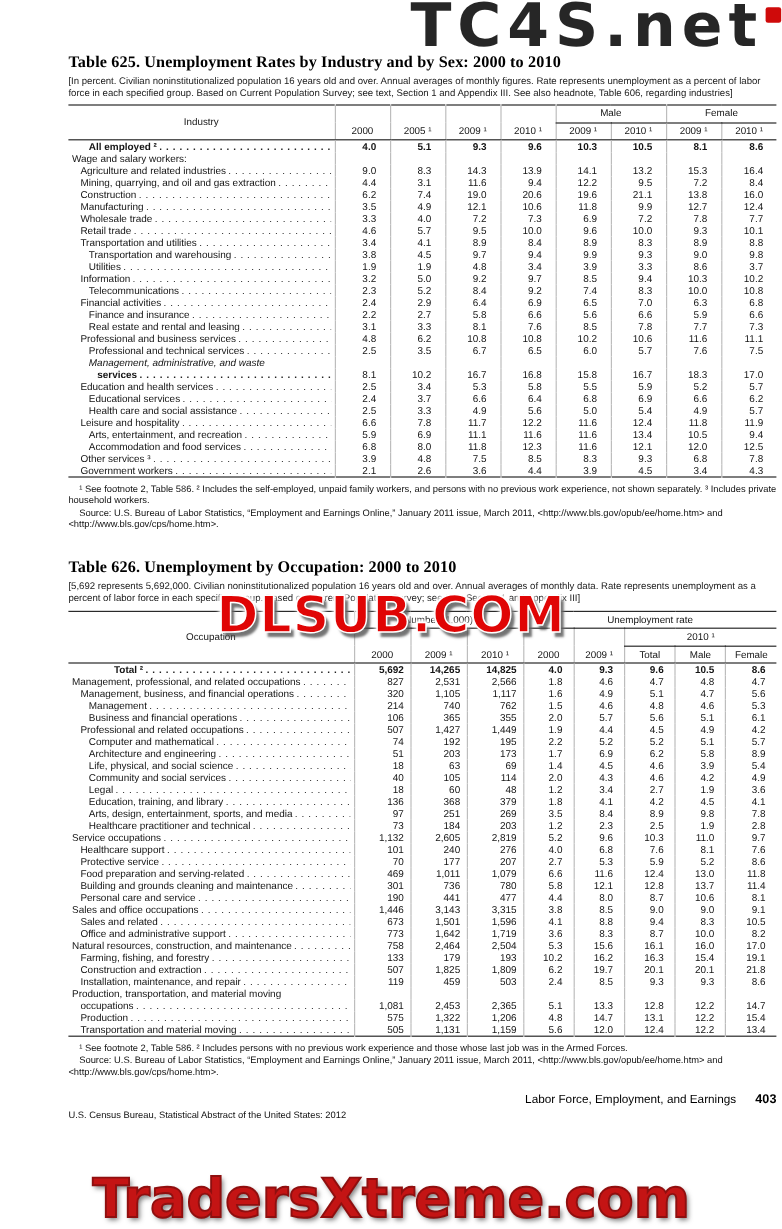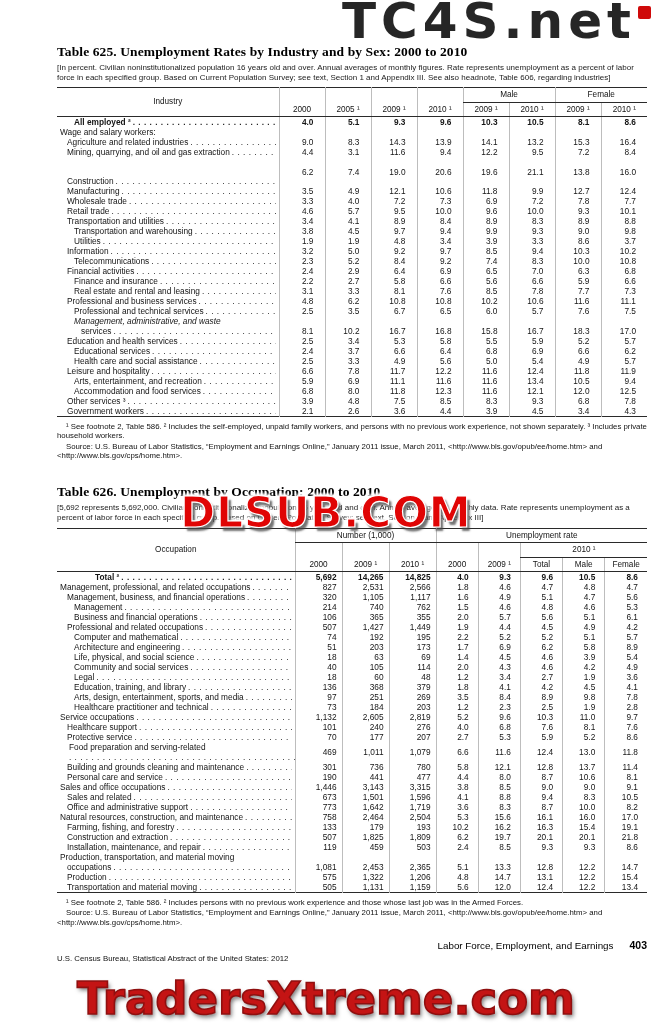--- a/index.html
+++ b/index.html
@@ -141,21 +141,21 @@
             <td class="cell-val">3.1</td>
             <td class="cell-val">11.6</td>
             <td class="cell-val">9.4</td>
             <td class="cell-val">12.2</td>
             <td class="cell-val">9.5</td>
             <td class="cell-val">7.2</td>
             <td class="cell-val">8.4</td>
           </tr>
           <tr>
             <td class="cell-label">
-              <div class="lblwrap" style="padding-left: 10px; margin-top: 19px;">
+              <div class="lblwrap" style="padding-left: 10px;">
                 <span class="lbl">Construction</span>
                 <span class="dots"></span>
               </div>
             </td>
             <td class="cell-val">6.2</td>
             <td class="cell-val">7.4</td>
             <td class="cell-val">19.0</td>
             <td class="cell-val">20.6</td>
             <td class="cell-val">19.6</td>
             <td class="cell-val">21.1</td>
@@ -380,21 +380,21 @@
             <td class="cell-val"></td>
             <td class="cell-val"></td>
             <td class="cell-val"></td>
             <td class="cell-val"></td>
             <td class="cell-val"></td>
             <td class="cell-val"></td>
             <td class="cell-val"></td>
           </tr>
           <tr>
             <td class="cell-label">
-              <div class="lblwrap" style="padding-left: 24px;">
+              <div class="lblwrap" style="padding-left: 24px; font-weight: bold;">
                 <span class="lbl">services</span>
                 <span class="dots"></span>
               </div>
             </td>
             <td class="cell-val">8.1</td>
             <td class="cell-val">10.2</td>
             <td class="cell-val">16.7</td>
             <td class="cell-val">16.8</td>
             <td class="cell-val">15.8</td>
             <td class="cell-val">16.7</td>
@@ -840,21 +840,21 @@
             <td class="cell-val">177</td>
             <td class="cell-val">207</td>
             <td class="cell-val">2.7</td>
             <td class="cell-val">5.3</td>
             <td class="cell-val">5.9</td>
             <td class="cell-val">5.2</td>
             <td class="cell-val">8.6</td>
           </tr>
           <tr>
             <td class="cell-label">
-              <div class="lblwrap" style="padding-left: 10px; flex-direction: column;">
+              <div class="lblwrap" style="padding-left: 10px;">
                 <span class="lbl">Food preparation and serving-related</span>
                 <span class="dots"></span>
               </div>
             </td>
             <td class="cell-val">469</td>
             <td class="cell-val">1,011</td>
             <td class="cell-val">1,079</td>
             <td class="cell-val">6.6</td>
             <td class="cell-val">11.6</td>
             <td class="cell-val">12.4</td>

